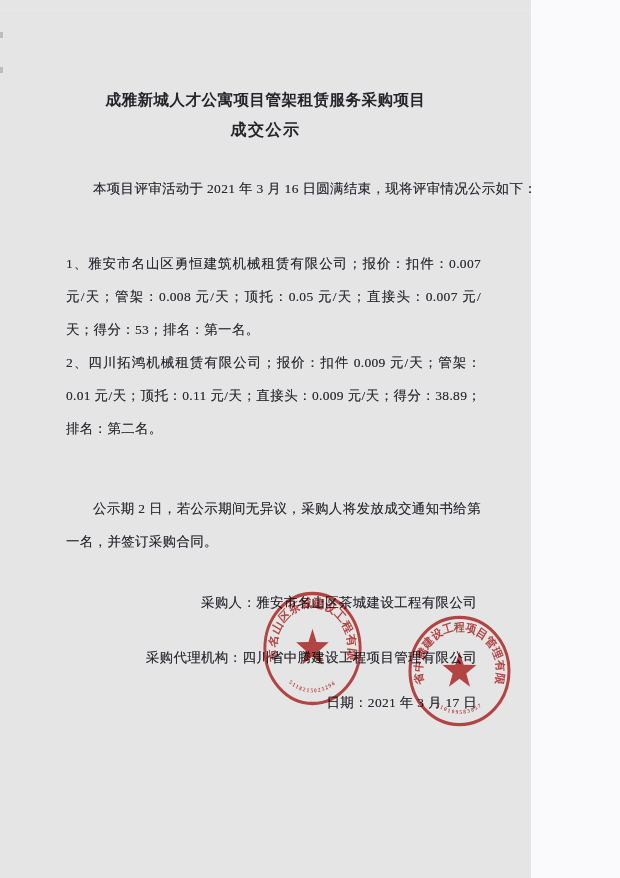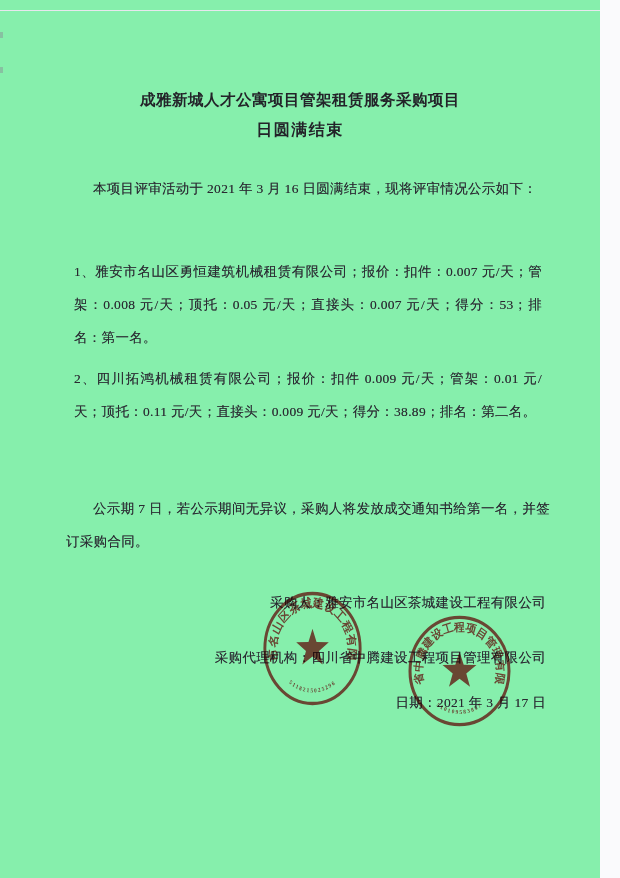--- a/index.html
+++ b/index.html
@@ -2,22 +2,22 @@
 <html><head>
 <meta charset="utf-8">
 <style>
   html,body{margin:0;padding:0;}
   body{
     width:620px;height:878px;
     background:#fafafc;
     font-family:"Liberation Serif","DejaVu Serif",serif;
   }
   .page{
-    position:relative;width:600px;height:878px;
-    background:#86efac;
+    position:relative;width:531px;height:878px;
+    background:#e5e5e5;
     color:#26262c;
     overflow:hidden;
   }
   .scan-line{
     position:absolute;top:10px;left:0;right:0;height:1px;
     background:#e7e7ee;
   }
   .edge-mark{
     position:absolute;left:0;width:3px;height:6px;
     background:#8a8a95;opacity:.45;
@@ -42,21 +42,21 @@
     text-shadow:0 0 0.5px rgba(45,45,58,.55);
   }
   .intro{
     position:absolute;top:172px;left:66px;right:50px;margin:0;
     text-indent:2em;white-space:nowrap;
   }
   .items{
     position:absolute;top:247px;left:66px;right:50px;
   }
   .items p{
-    margin:8px;text-align:justify;
+    margin:0;text-align:justify;
   }
   .notice{
     position:absolute;top:492px;left:66px;right:50px;margin:0;
     text-indent:2em;text-align:justify;
   }
   .sign-line{
     position:absolute;right:54px;margin:0;
     white-space:nowrap;
   }
   .sign-purchaser{top:586px}
@@ -79,30 +79,30 @@
 </head>
 <body>
 
 <div class="page">
 
   <div class="scan-line"></div>
   <div class="edge-mark m1"></div>
   <div class="edge-mark m2"></div>
 
   <h1 class="title">成雅新城人才公寓项目管架租赁服务采购项目</h1>
-  <h2 class="subtitle">日圆满结束</h2>
+  <h2 class="subtitle">成交公示</h2>
 
   <p class="bodytext intro">本项目评审活动于 2021 年 3 月 16 日圆满结束，现将评审情况公示如下：</p>
 
   <div class="items bodytext">
     <p>1、雅安市名山区勇恒建筑机械租赁有限公司；报价：扣件：0.007 元/天；管架：0.008 元/天；顶托：0.05 元/天；直接头：0.007 元/天；得分：53；排名：第一名。</p>
     <p>2、四川拓鸿机械租赁有限公司；报价：扣件 0.009 元/天；管架：0.01 元/天；顶托：0.11 元/天；直接头：0.009 元/天；得分：38.89；排名：第二名。</p>
   </div>
 
-  <p class="bodytext notice">公示期 7 日，若公示期间无异议，采购人将发放成交通知书给第一名，并签订采购合同。</p>
+  <p class="bodytext notice">公示期 2 日，若公示期间无异议，采购人将发放成交通知书给第一名，并签订采购合同。</p>
 
   <p class="bodytext sign-line sign-purchaser">采购人：雅安市名山区茶城建设工程有限公司</p>
   <p class="bodytext sign-line sign-agency">采购代理机构：四川省中腾建设工程项目管理有限公司</p>
   <p class="bodytext sign-line sign-date">日期：2021 年 3 月 17 日</p>
 
   <svg class="seal seal-left" viewBox="0 0 120 120" preserveAspectRatio="none">
     <defs>
       <path id="arcTopL" d="M 19.3 70.5 A 42 42 0 1 1 100.7 70.5"></path>
       <path id="arcBotL" d="M 19.5 79 A 45 45 0 0 0 100.5 79"></path>
     </defs>

